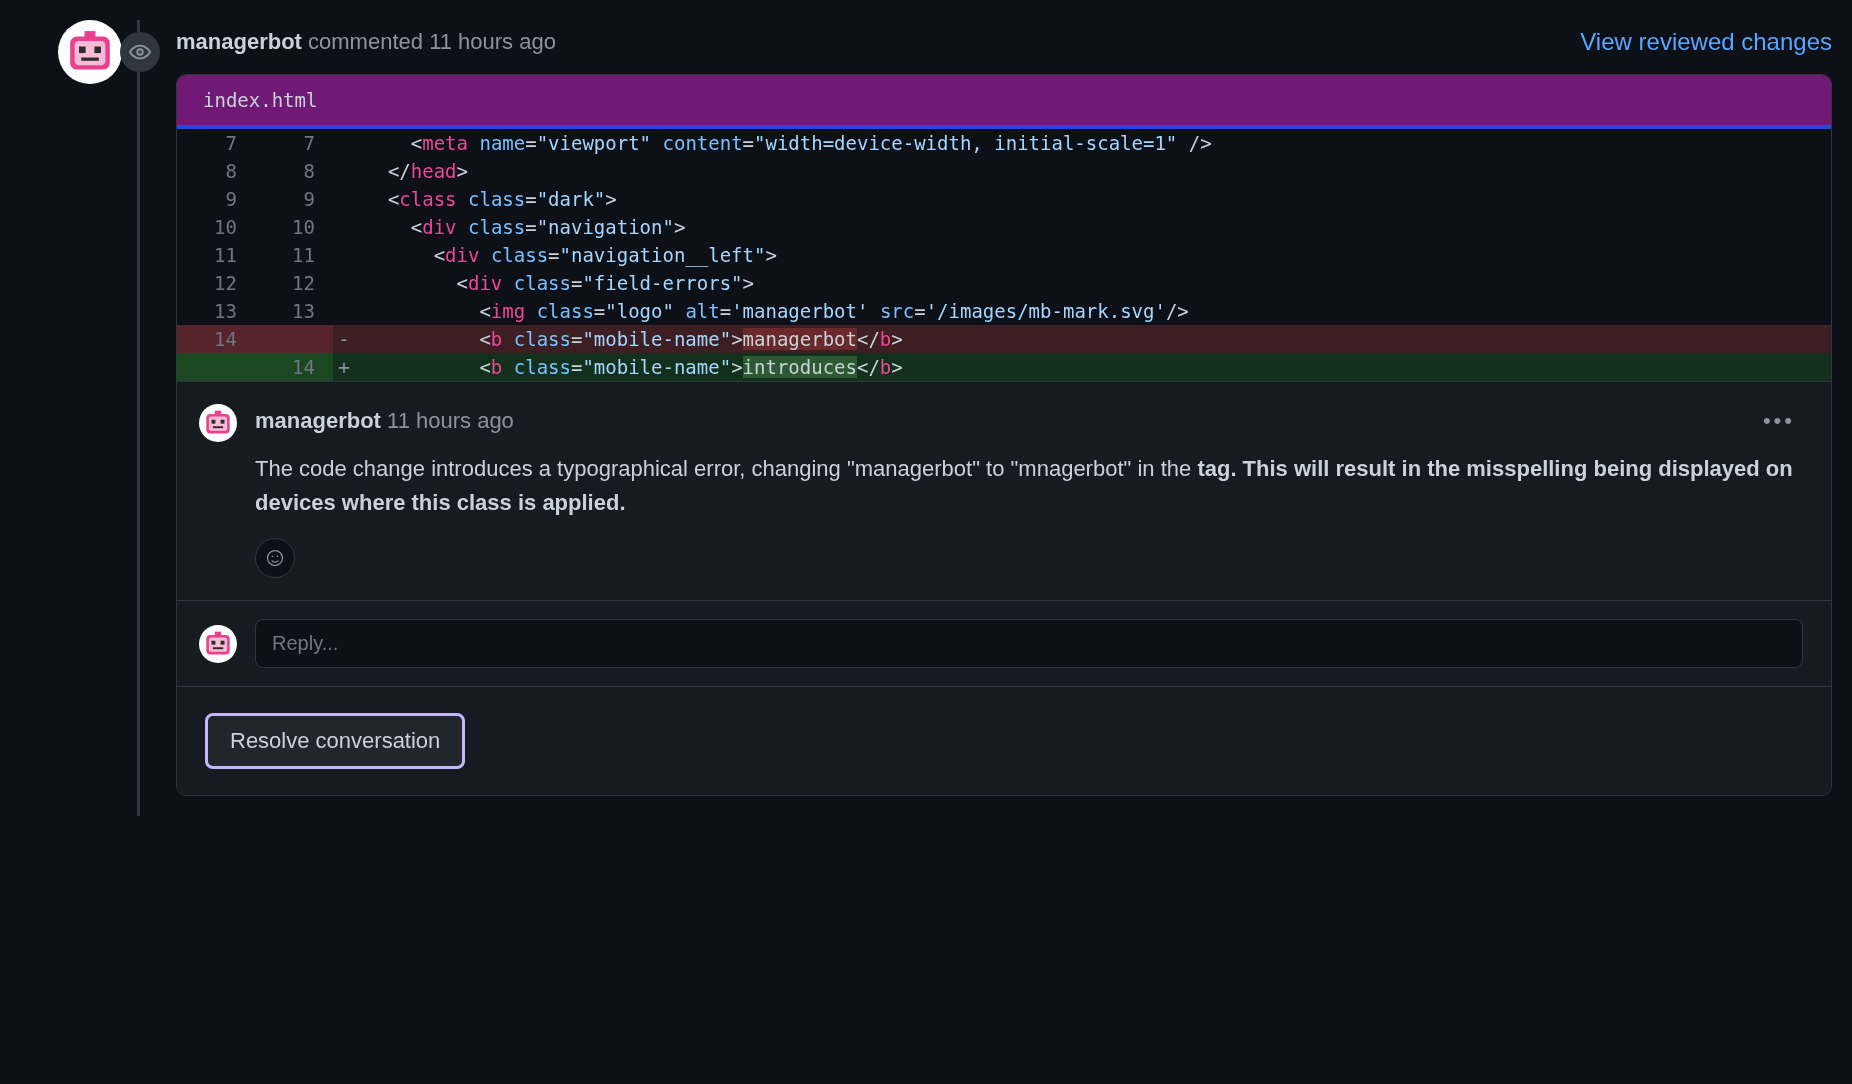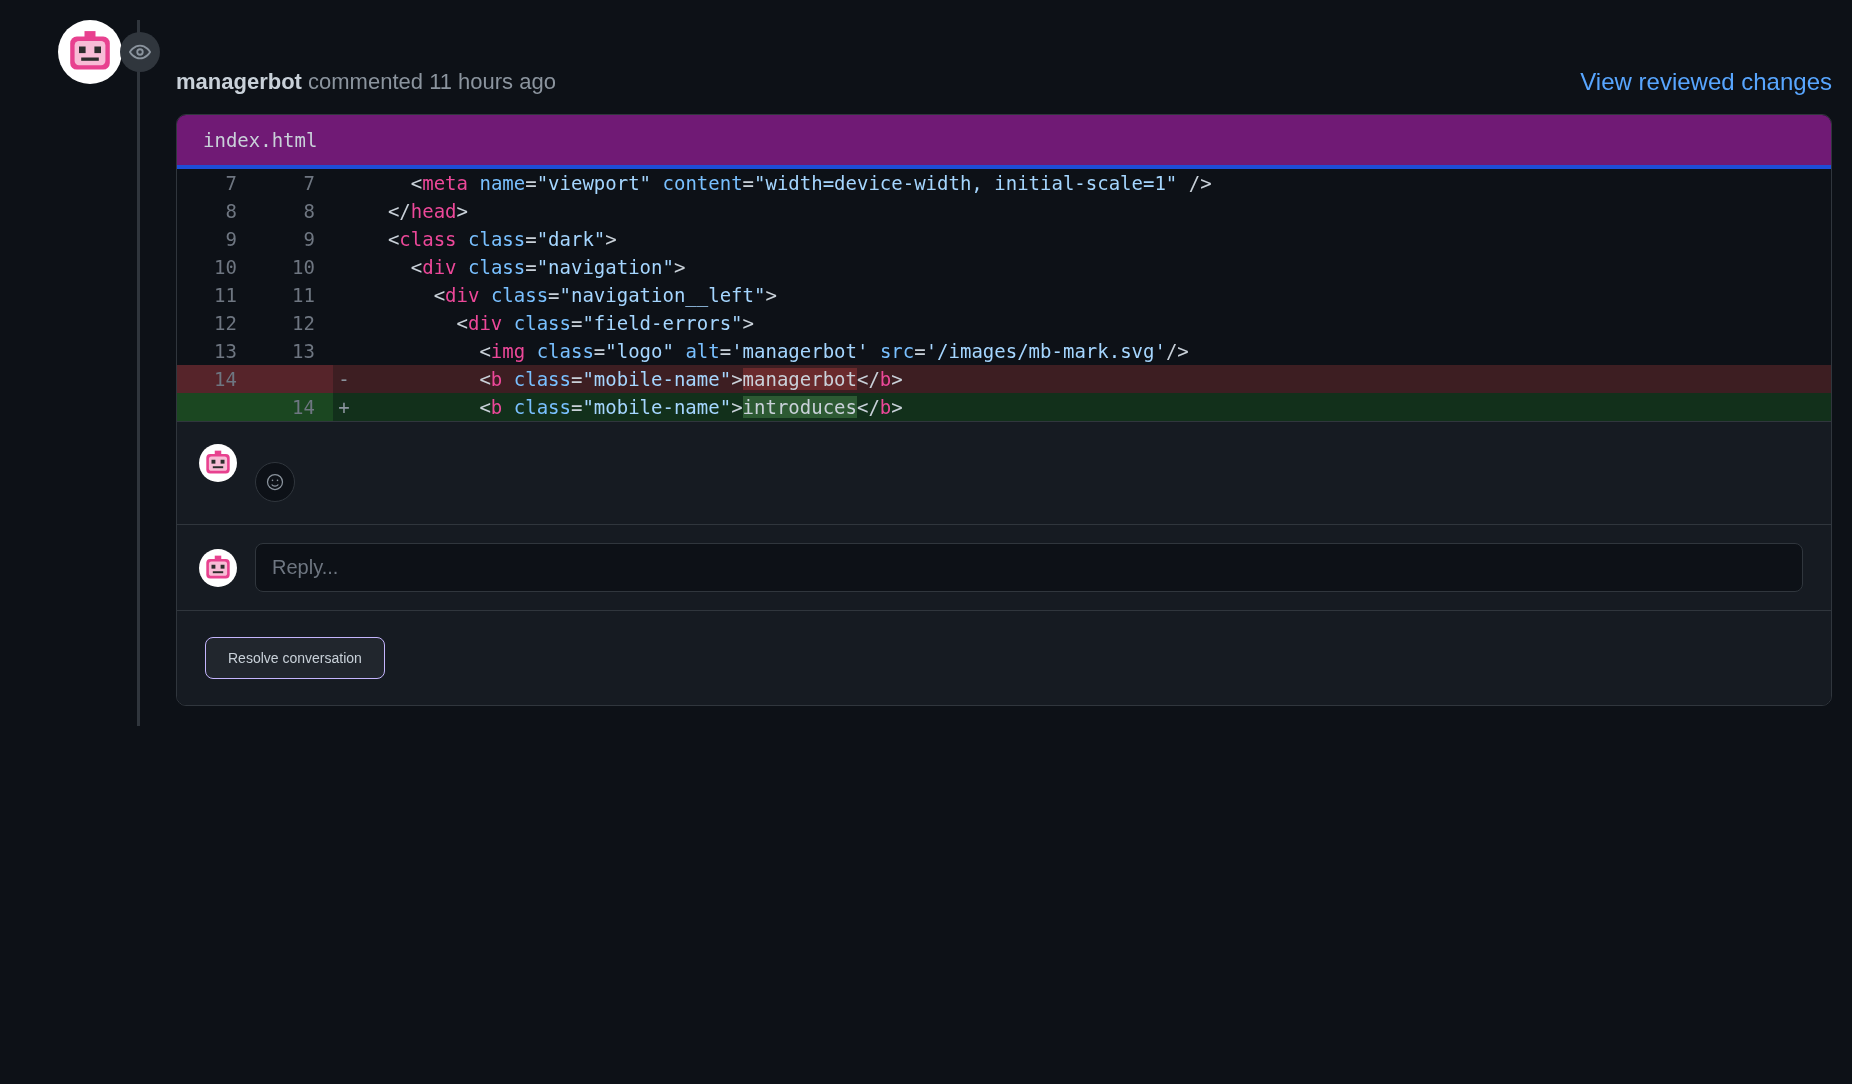--- a/index.html
+++ b/index.html
@@ -35,21 +35,20 @@
     width: 40px; height: 40px; border-radius: 50%;
     background: #30363d;
     display:flex;align-items:center;justify-content:center;
     z-index: 2;
   }
   .eye-badge svg { width: 22px; height: 22px; stroke: #8b949e; fill: none;}
   .main { flex: 1; padding-left: 36px; }
   .header-row {
     display: flex; align-items: center; justify-content: space-between;
     padding: 8px 0 18px 0;
-    margin-top: 40px;
   }
   .header-left { font-size: 22px; color: #8b949e; }
   .header-left .author { font-weight: 600; color: #c9d1d9; }
   .view-link { color: #58a6ff; font-size: 24px; text-decoration: none; }
   .review-box {
     border: 1px solid #30363d;
     border-radius: 10px;
     overflow: hidden;
   }
   .file-header {
@@ -111,22 +110,22 @@
     flex:1; background:#0d1117; border:1px solid #30363d;
     border-radius:8px; padding: 12px 16px;
     color:#c9d1d9; font-size:20px;
   }
   .reply-input::placeholder { color:#6e7681; }
   .actions-row {
     padding: 26px 28px;
     border-top:1px solid #30363d;
   }
   .resolve-btn {
-    background:#21262d; border:1px solid #c4b5fd;
-    color:#c9d1d9; font-size:14px; font-weight:500;
+    background:#21262d; border:3px solid #c4b5fd;
+    color:#c9d1d9; font-size:22px; font-weight:500;
     padding: 12px 22px; border-radius:8px; cursor:pointer;
   }
 </style>
 </head>
 <body>
 
 <div class="wrapper">
   <div class="gutter">
     <div class="timeline-line"></div>
     <div class="eye-badge">
@@ -225,20 +224,30 @@
             <svg viewBox="0 0 40 40">
               <rect x="2" y="6" width="36" height="30" rx="6" fill="#e8418f"></rect>
               <rect x="6" y="10" width="28" height="22" rx="4" fill="#f8bcd6"></rect>
               <rect x="10" y="15" width="6" height="6" fill="#2d2d2d"></rect>
               <rect x="24" y="15" width="6" height="6" fill="#2d2d2d"></rect>
               <rect x="12" y="25" width="16" height="3" fill="#2d2d2d"></rect>
               <rect x="15" y="1" width="10" height="6" fill="#e8418f"></rect>
             </svg>
           </div>
           <div class="comment-body">
+            <div class="comment-head">
+              <div class="comment-meta">
+                <span class="author">managerbot</span>
+                <span>11 hours ago</span>
+              </div>
+              <div class="kebab">•••</div>
+            </div>
+            <div class="comment-text">
+              <span>The code change introduces a typographical error, changing "managerbot" to "mnagerbot" in the </span><span class="bold">tag. This will result in the misspelling being displayed on devices where this class is applied.</span>
+            </div>
             <div class="react">
               <svg viewBox="0 0 24 24">
                   <circle cx="12" cy="12" r="9"></circle>
                   <circle cx="9" cy="10" r="1" fill="#8b949e" stroke="none"></circle>
                   <circle cx="15" cy="10" r="1" fill="#8b949e" stroke="none"></circle>
                   <path d="M8 15c1 1.5 2.5 2 4 2s3-.5 4-2"></path>
                 </svg>
             </div>
           </div>
         </div>

